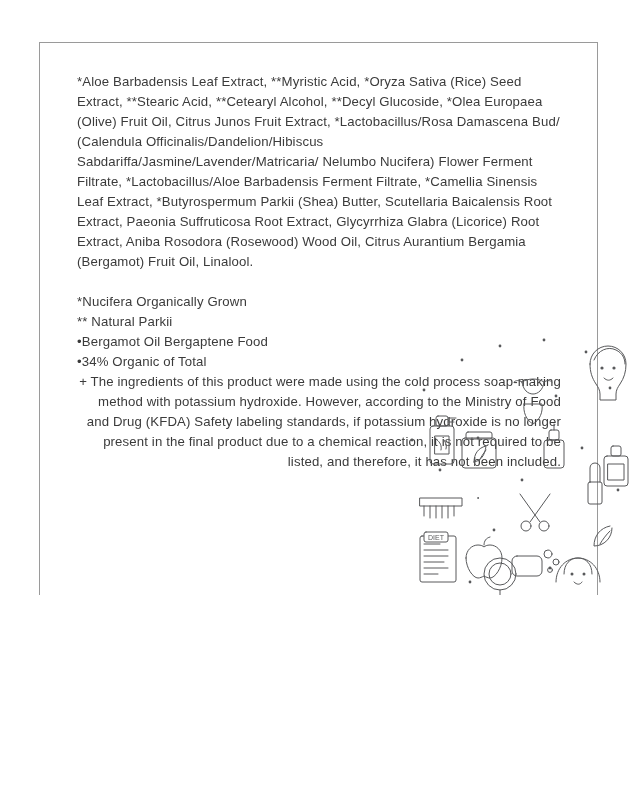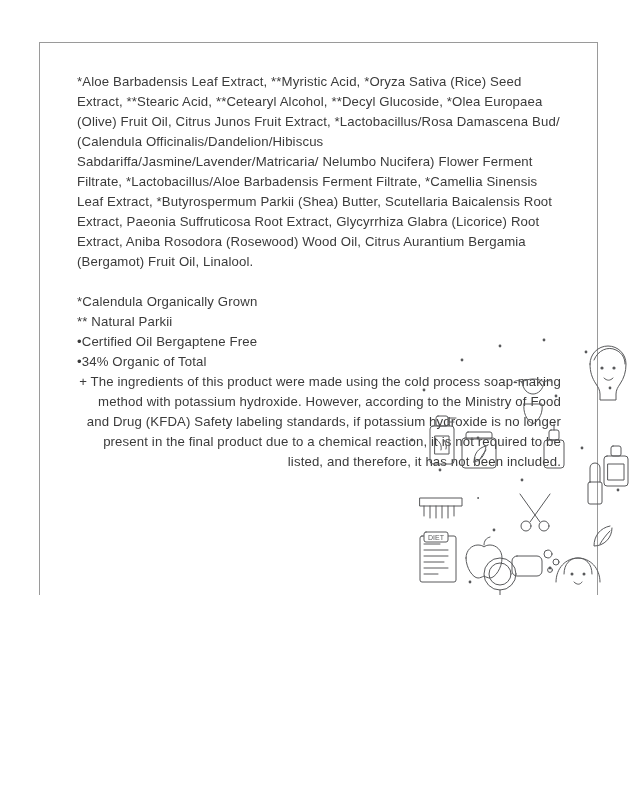--- a/index.html
+++ b/index.html
@@ -73,23 +73,23 @@
 <body>
 
 <div class="page">
 
   <div class="frame"></div>
 
   <div class="content">
     <p class="para">*Aloe Barbadensis Leaf Extract, **Myristic Acid, *Oryza Sativa (Rice) Seed Extract, **Stearic Acid, **Cetearyl Alcohol, **Decyl Glucoside, *Olea Europaea (Olive) Fruit Oil, Citrus Junos Fruit Extract, *Lactobacillus/Rosa Damascena Bud/ (Calendula Officinalis/Dandelion/Hibiscus Sabdariffa/Jasmine/Lavender/Matricaria/ Nelumbo Nucifera) Flower Ferment Filtrate, *Lactobacillus/Aloe Barbadensis Ferment Filtrate, *Camellia Sinensis Leaf Extract, *Butyrospermum Parkii (Shea) Butter, Scutellaria Baicalensis Root Extract, Paeonia Suffruticosa Root Extract, Glycyrrhiza Glabra (Licorice) Root Extract, Aniba Rosodora (Rosewood) Wood Oil, Citrus Aurantium Bergamia (Bergamot) Fruit Oil, Linalool.</p>
 
     <div class="notes">
-      <p class="note-line">*Calendula Organically Grown</p>
+      <p class="note-line">*Nucifera Organically Grown</p>
       <p class="note-line">** Natural Parkii</p>
-      <p class="note-line">•Certified Oil Bergaptene Free</p>
+      <p class="note-line">•Bergamot Oil Bergaptene Food</p>
       <p class="note-line">•34% Organic of Total</p>
       <p class="note-block">+ The ingredients of this product were made using the cold process soap-making method with potassium hydroxide. However, according to the Ministry of Food and Drug (KFDA) Safety labeling standards, if potassium hydroxide is no longer present in the final product due to a chemical reaction, it is not required to be listed, and therefore, it has not been included.</p>
     </div>
   </div>
 
   <div class="decor">
     <svg width="230" height="265" viewBox="0 0 230 265" fill="none" stroke="#58595b" stroke-width="1" stroke-linecap="round" stroke-linejoin="round">
 
       <g fill="#58595b" stroke="none">
         <circle cx="20" cy="60" r="1.4"></circle>

